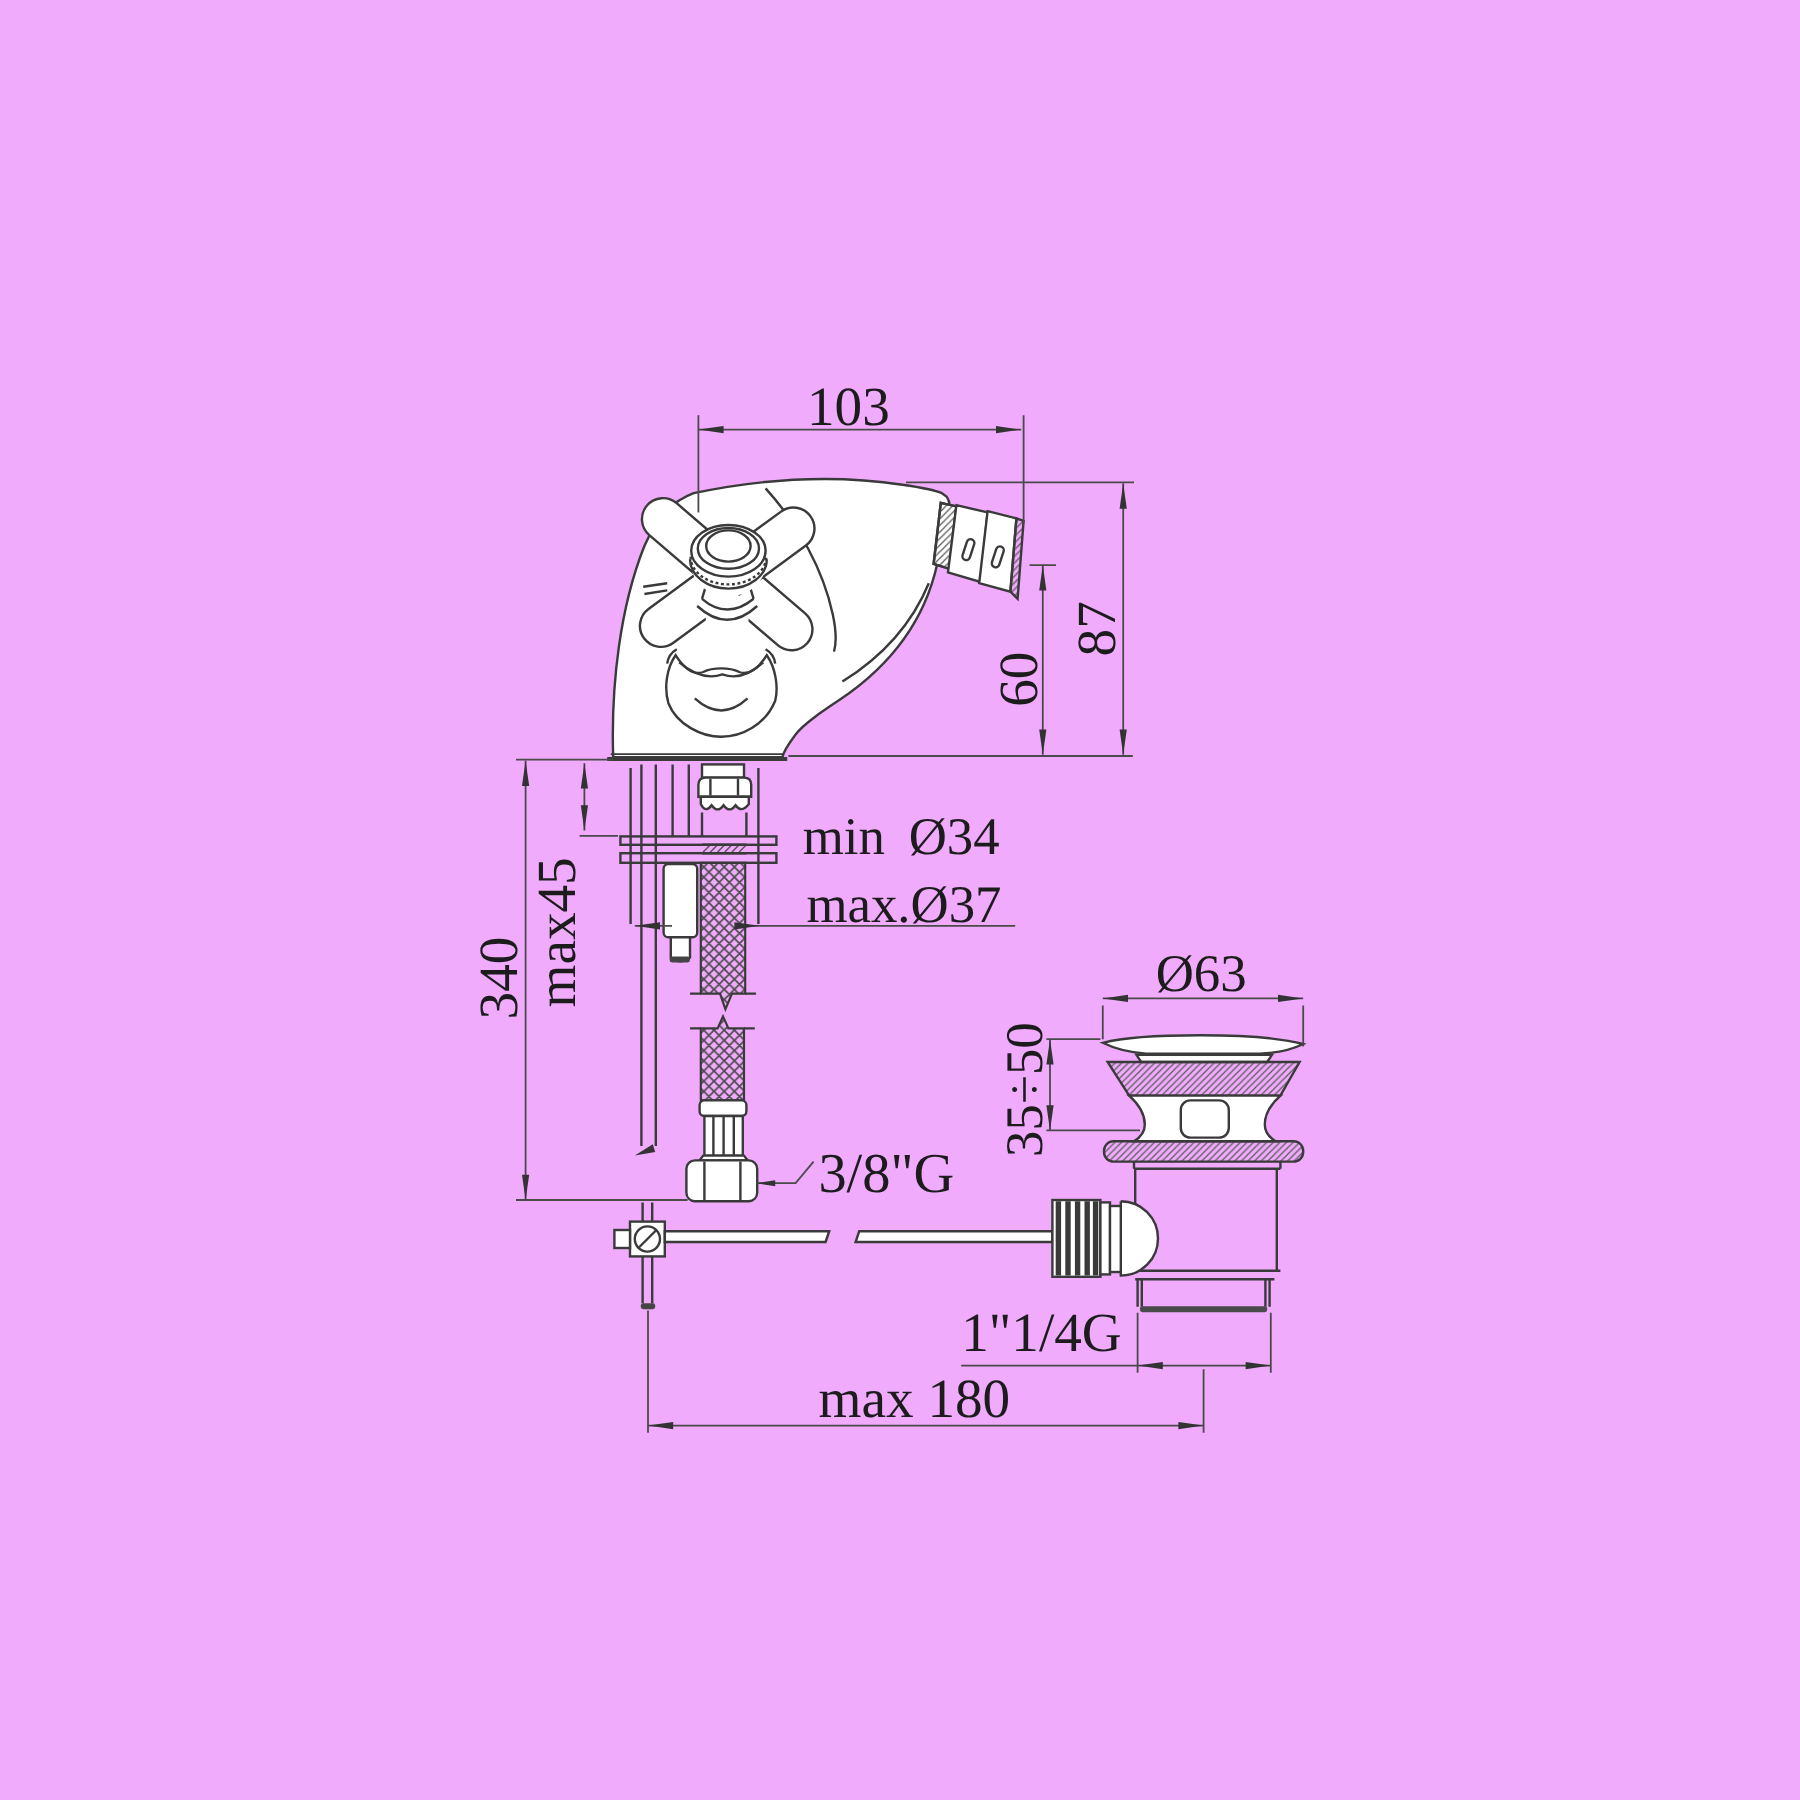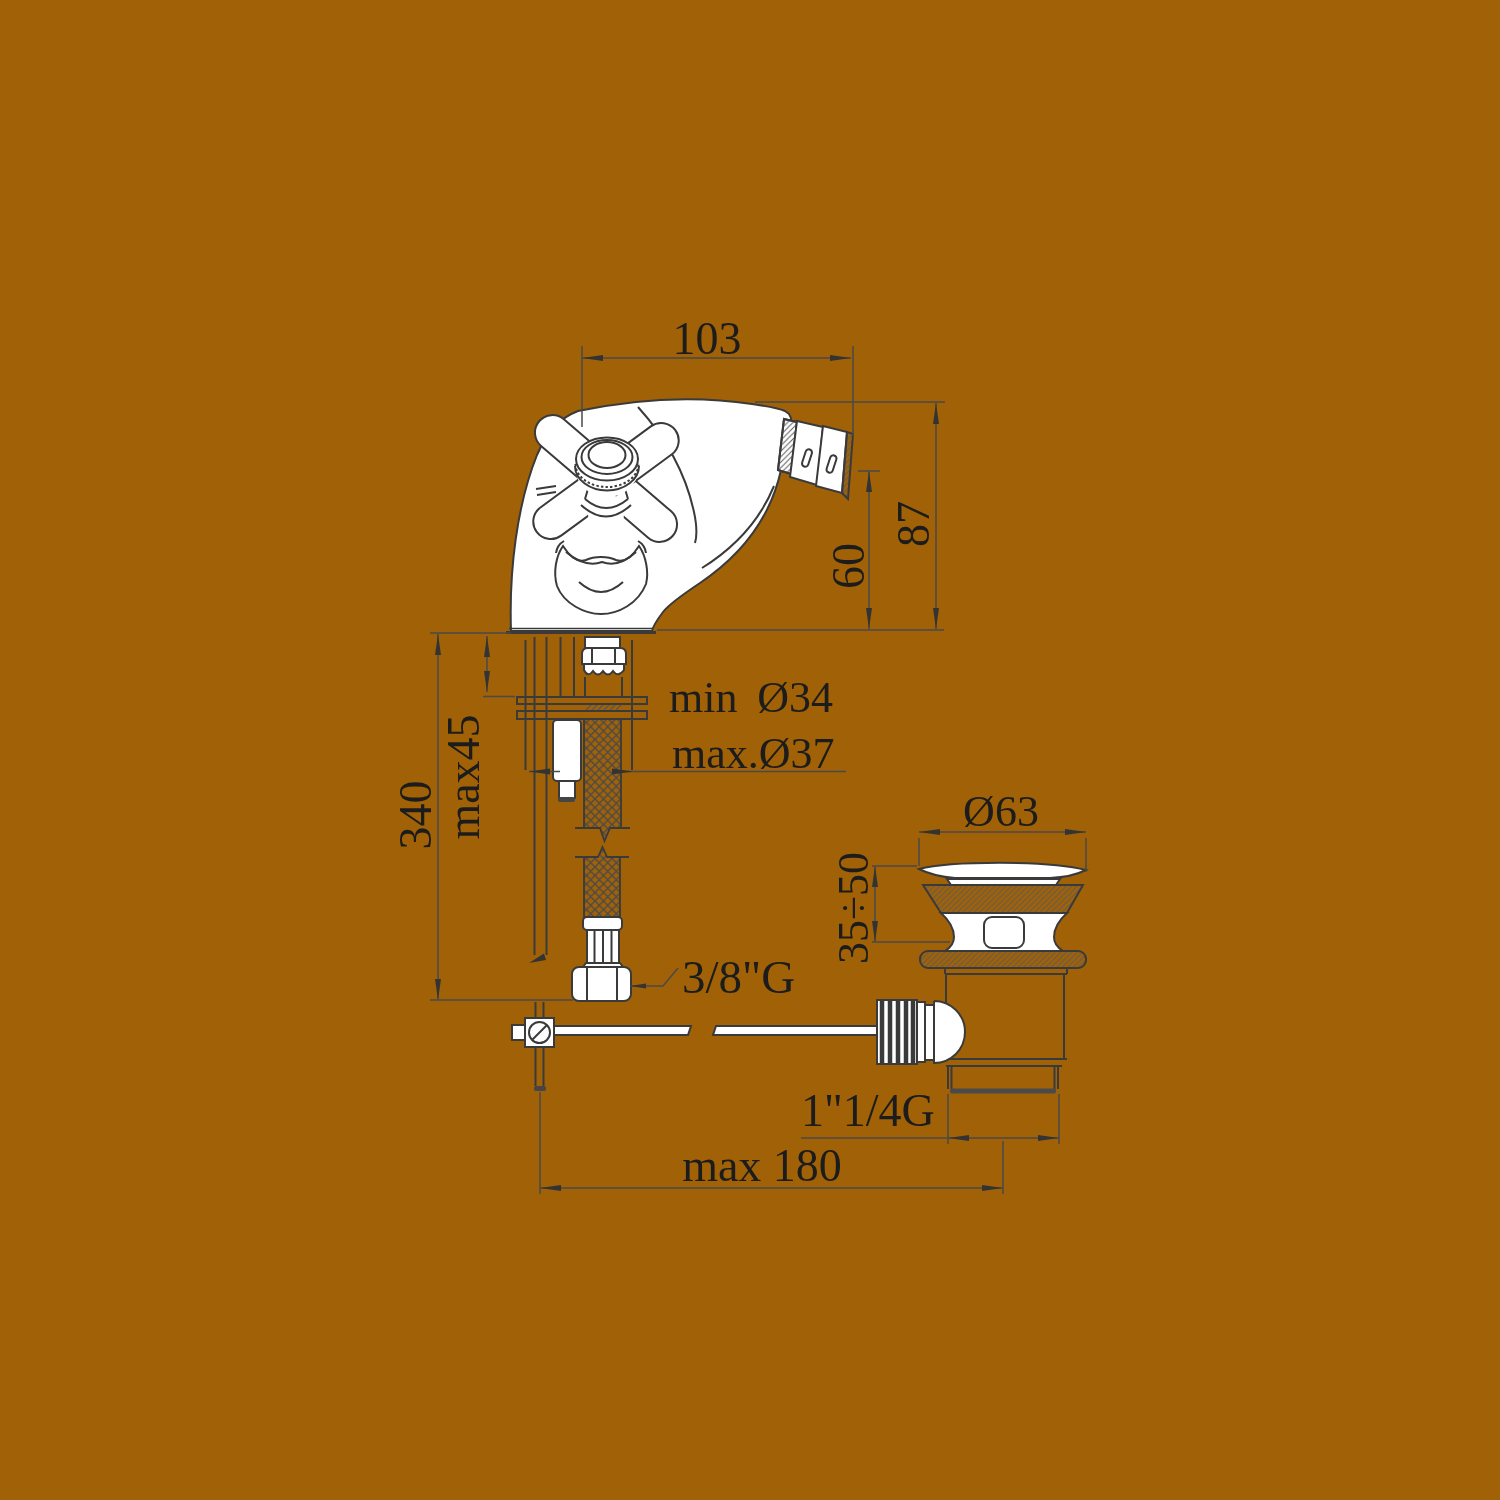--- a/index.html
+++ b/index.html
@@ -1,16 +1,16 @@
 <!DOCTYPE html>
 <html><head>
 <meta charset="utf-8">
 <style>
 html,body{margin:0;padding:0;background:#ffffff;}
-#page{width:1500px;height:1500px;position:relative;background:#a16207;overflow:hidden;}
+#page{width:1500px;height:1500px;position:relative;background:#f0abfc;overflow:hidden;}
 text{font-family:"Liberation Serif", serif;fill:#1c1c1c;}
 .obj{fill:none;stroke:#3a3a3a;stroke-width:2;}
 .objw{fill:#ffffff;stroke:#3a3a3a;stroke-width:2;}
 .dim{fill:none;stroke:#4a4a4a;stroke-width:1.5;}
 .arr{fill:#333333;stroke:none;}
 </style>
 </head>
 <body>
 <div id="page">
 <svg width="1500" height="1500" viewBox="0 0 1500 1500" xmlns="http://www.w3.org/2000/svg">

